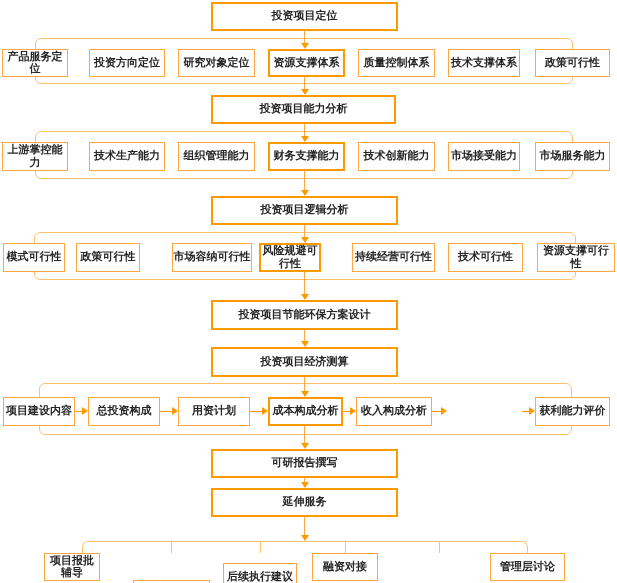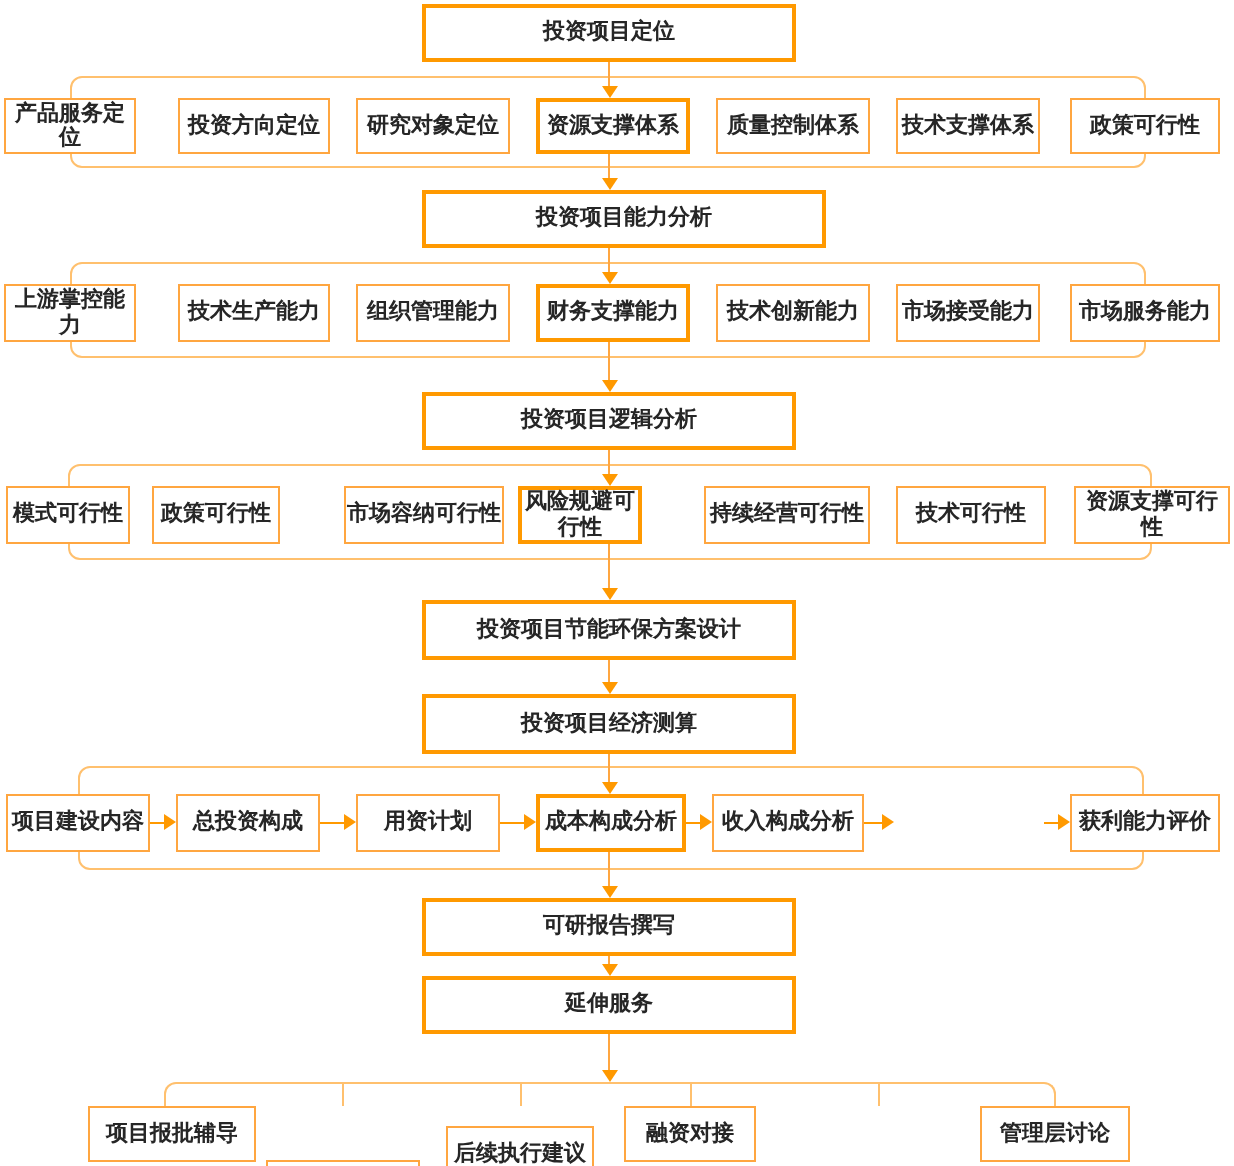--- a/index.html
+++ b/index.html
@@ -1,21 +1,21 @@
 <!DOCTYPE html>
 <html style="--box-border: #ffa640; --main-border: #ff9900; --connector: #ffc06e; --arrow: #ff9900; --text: #262626; --background: #ffffff;"><head>
 <meta charset="utf-8">
 <style>
   :root{
     --box-border:#ffa640; --main-border:#ff9900; --connector:#ffc06e;
     --arrow:#ff9900; --text:#262626; --background:#ffffff;
   }
   html,body{margin:0;padding:0;background:var(--background);}
   #stage{position:relative;width:617px;height:583px;background:var(--background);
-         font-family:Liberation Serif, serif;overflow:hidden;}
+         font-family:Liberation Mono, monospace;overflow:hidden;}
   .node{position:absolute;box-sizing:border-box;background:#fff;border:1px solid var(--box-border);
         display:flex;align-items:center;justify-content:center;text-align:center;
         font-size:11px;font-weight:600;color:var(--text);z-index:2;line-height:1.1;}
   .node.main{border:2px solid var(--main-border);}
   .bracket{position:absolute;box-sizing:border-box;border:1px solid var(--connector);
            border-radius:6px;z-index:1;background:transparent;}
   .vline{position:absolute;width:1px;background:var(--box-border);z-index:1;}
   .hline{position:absolute;height:1px;background:var(--arrow);z-index:1;}
   .drop{position:absolute;width:1px;background:var(--connector);z-index:1;}
   .bus{position:absolute;box-sizing:border-box;border-top:1px solid var(--connector);
@@ -59,21 +59,21 @@
   <div class="vline" style="left:304px;top:517px;height:19px"></div>
   <div class="arrow-down" style="left:301px;top:535px"></div>
 
   <div class="bus" style="left:82px;top:541px;width:446px;height:12px"></div>
   <div class="drop" style="left:171px;top:541px;height:12px"></div>
   <div class="drop" style="left:260px;top:541px;height:12px"></div>
   <div class="drop" style="left:345px;top:541px;height:12px"></div>
   <div class="drop" style="left:439px;top:541px;height:12px"></div>
 
   <div class="node main" style="left:211px;top:2px;width:187px;height:29px">投资项目定位</div>
-  <div class="node main" style="left:211px;top:95px;width:202px;height:29px">投资项目能力分析</div>
+  <div class="node main" style="left:211px;top:95px;width:185px;height:29px">投资项目能力分析</div>
   <div class="node main" style="left:211px;top:196px;width:187px;height:29px">投资项目逻辑分析</div>
   <div class="node main" style="left:211px;top:300px;width:187px;height:30px">投资项目节能环保方案设计</div>
   <div class="node main" style="left:211px;top:347px;width:187px;height:30px">投资项目经济测算</div>
   <div class="node main" style="left:211px;top:449px;width:187px;height:29px">可研报告撰写</div>
   <div class="node main" style="left:211px;top:488px;width:187px;height:29px">延伸服务</div>
 
   <div class="node" style="left:2px;top:49px;width:66px;height:28px">产品服务定位</div>
   <div class="node" style="left:89px;top:49px;width:76px;height:28px">投资方向定位</div>
   <div class="node main" style="left:268px;top:49px;width:77px;height:28px">资源支撑体系</div>
   <div class="node" style="left:178px;top:49px;width:77px;height:28px">研究对象定位</div>
@@ -110,19 +110,19 @@
   <div class="arrow-right" style="left:172px;top:407px"></div>
   <div class="hline" style="left:250px;top:411px;width:12px"></div>
   <div class="arrow-right" style="left:262px;top:407px"></div>
   <div class="hline" style="left:343px;top:411px;width:7px"></div>
   <div class="arrow-right" style="left:350px;top:407px"></div>
   <div class="hline" style="left:432px;top:411px;width:9px"></div>
   <div class="arrow-right" style="left:441px;top:407px"></div>
   <div class="hline" style="left:522px;top:411px;width:7px"></div>
   <div class="arrow-right" style="left:529px;top:407px"></div>
 
-  <div class="node" style="left:44px;top:553px;width:84px;height:28px">项目报批辅导</div>
+  <div class="node" style="left:44px;top:553px;width:56px;height:28px">项目报批辅导</div>
   <div class="node" style="left:133px;top:580px;width:77px;height:28px">相关材料填报</div>
   <div class="node" style="left:223px;top:563px;width:74px;height:28px">后续执行建议</div>
   <div class="node" style="left:312px;top:553px;width:66px;height:28px">融资对接</div>
   <div class="node" style="left:490px;top:553px;width:75px;height:28px">管理层讨论</div>
 
 </div>
 
 </body></html>

